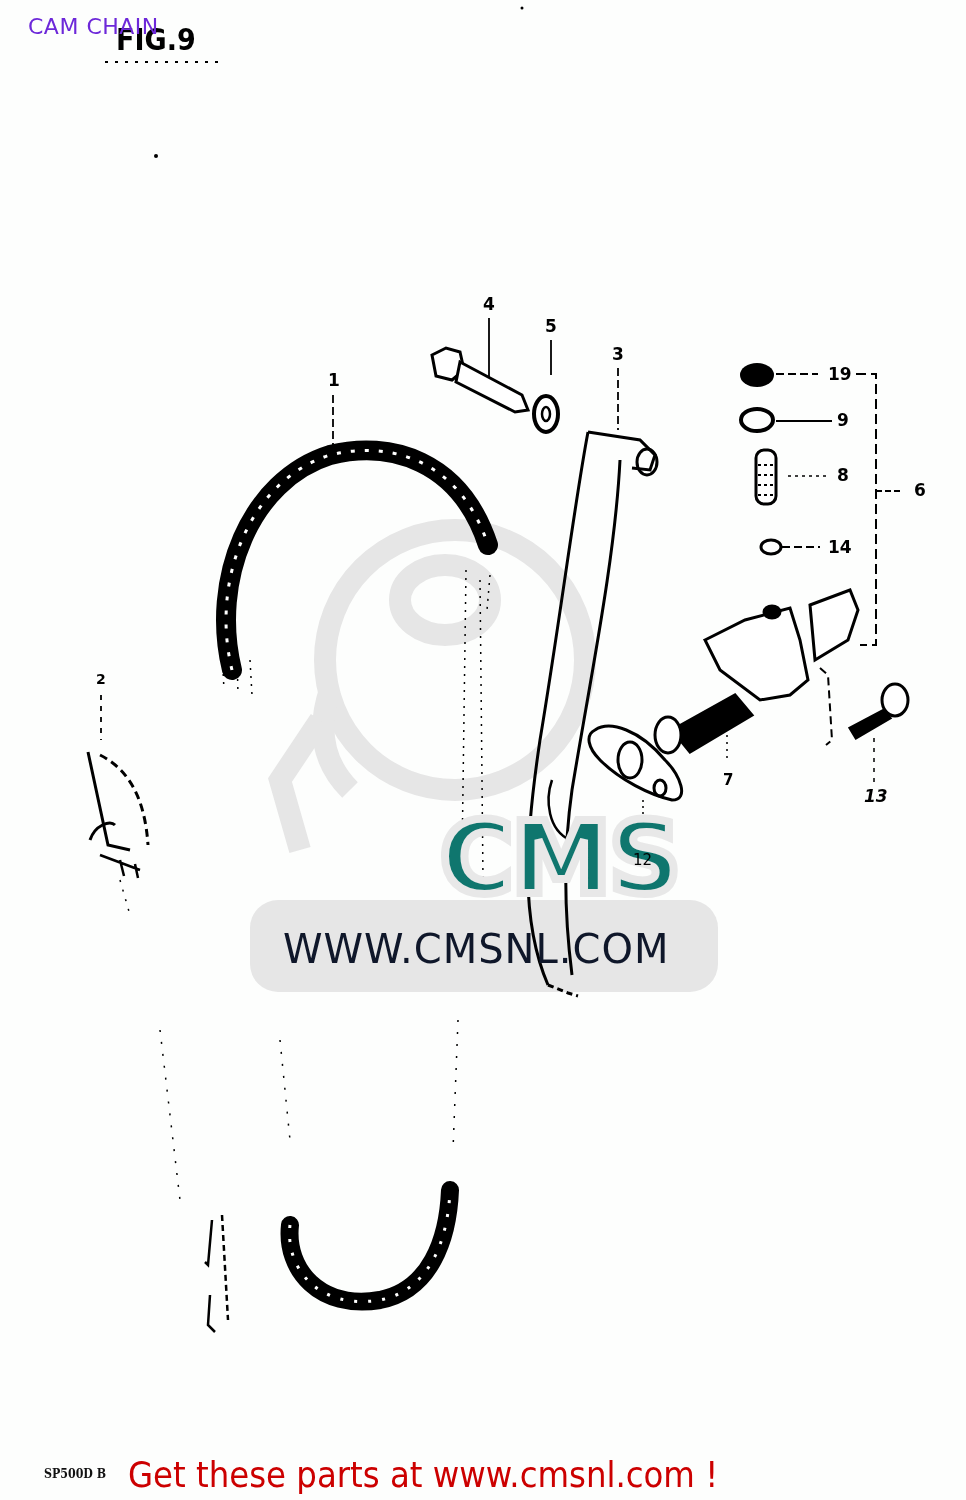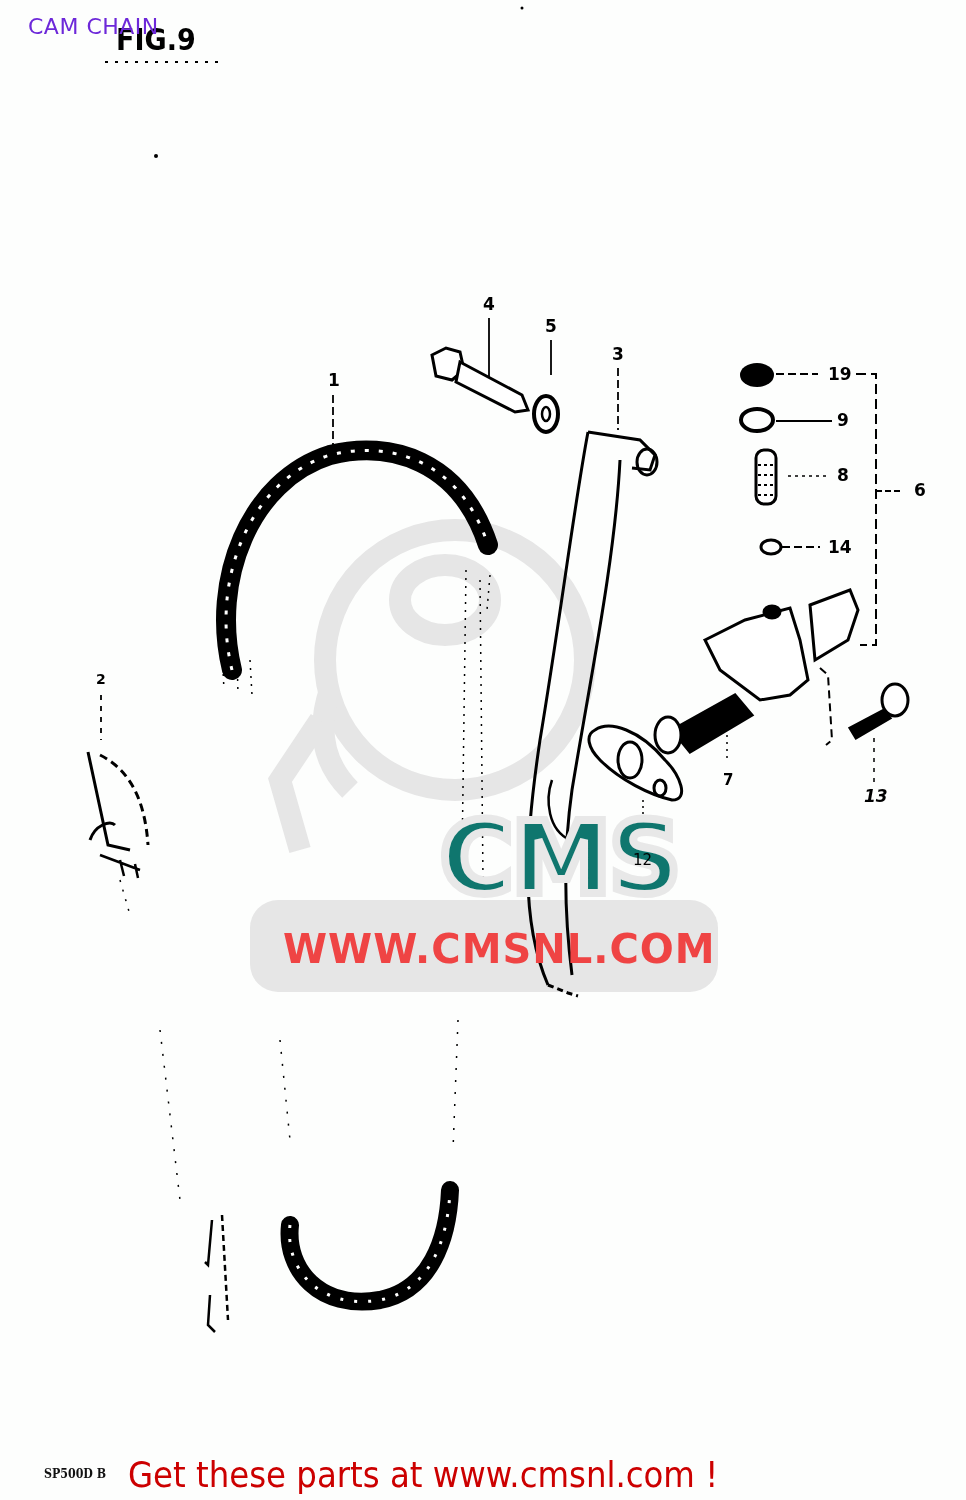--- a/index.html
+++ b/index.html
@@ -24,22 +24,22 @@
       font-family: "DejaVu Serif", serif; font-size: 13px; font-weight: bold; color: #111;
       transform: scaleX(0.85); transform-origin: left top; z-index: 4;
     }
     .cta {
       position: absolute; left: 128px; top: 1454px;
       font-family: "DejaVu Sans", sans-serif; font-size: 36px; color: #cc0000;
       transform: scaleX(0.9); transform-origin: left top; white-space: nowrap; z-index: 6;
     }
     .wm-url {
       position: absolute; left: 283px; top: 926px;
-      font-family: "DejaVu Sans", sans-serif; font-weight: bold; font-size: 40px;
-      color: #ef4444; letter-spacing: 1px; z-index: 2;
+      font-family: "DejaVu Sans", sans-serif; font-weight: normal; font-size: 40px;
+      color: #0f172a; letter-spacing: 1px; z-index: 2;
     }
     .wm-cms {
       position: absolute; left: 440px; top: 800px;
       font-family: "DejaVu Sans", sans-serif; font-weight: bold; font-size: 100px;
       color: #0f766e; -webkit-text-stroke: 8px #e8e8e8; z-index: 1; letter-spacing: -2px; text-align: center;
     }
   </style>
 </head>
 <body>
 

